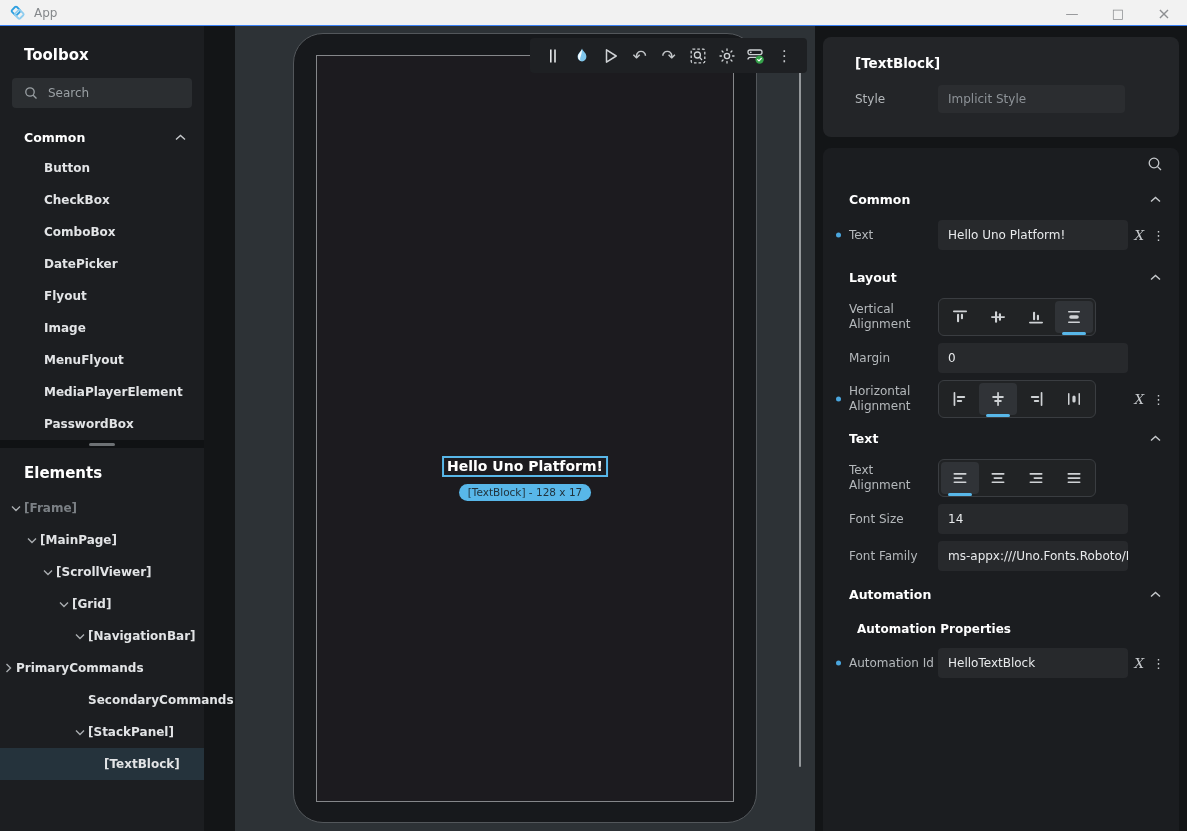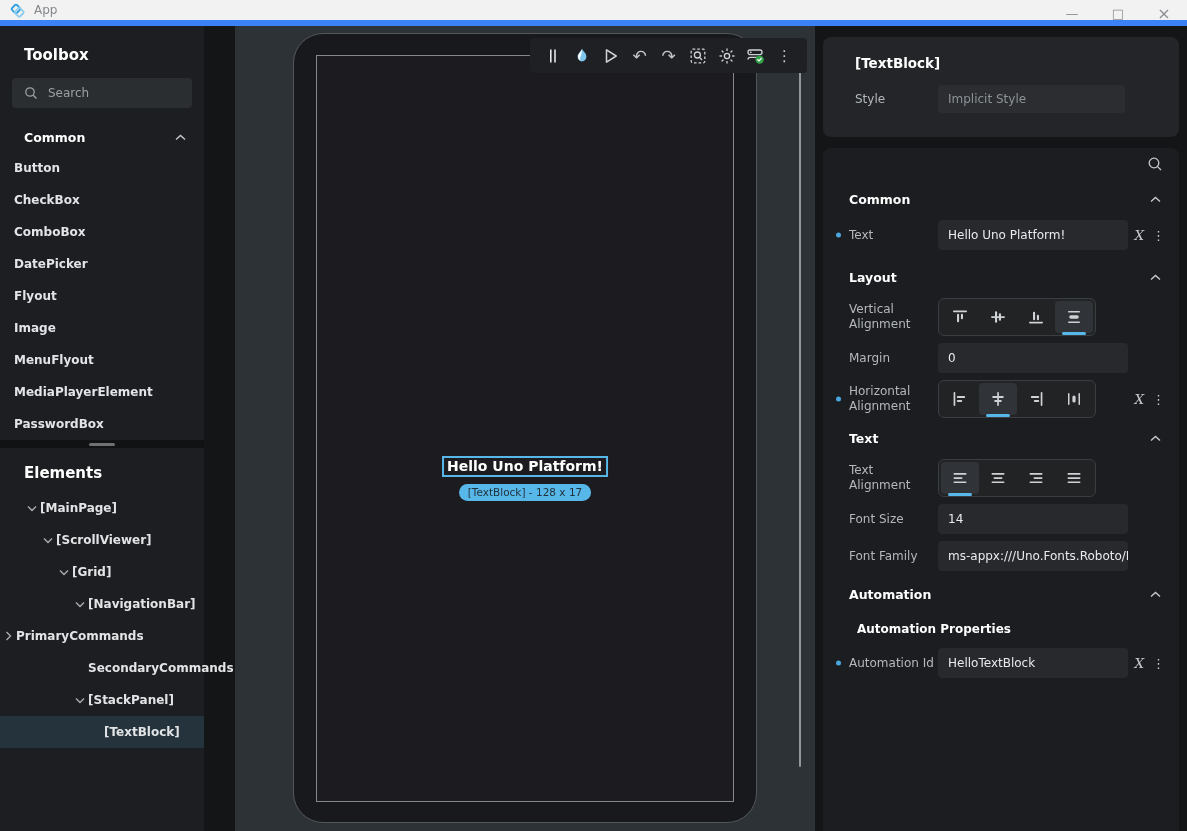--- a/index.html
+++ b/index.html
@@ -1,38 +1,38 @@
 <!DOCTYPE html>
 <html><head>
 <meta charset="utf-8">
 <style>
   * { margin:0; padding:0; box-sizing:border-box; }
   html,body { width:1187px; height:831px; overflow:hidden; background:#131517;
     font-family:"DejaVu Sans","Liberation Sans",sans-serif; }
 
   
   .titlebar { position:absolute; left:0; top:0; width:1187px; height:26px;
-    background:#f2f2f2; display:flex; align-items:center; border-bottom:6px solid #3b82f6; }
+    background:#f2f2f2; display:flex; align-items:center; border-bottom:1px solid #3b82f6; }
   .titlebar .logo { margin-left:9px; width:17px; height:17px; }
   .titlebar .app-name { margin-left:8px; font-size:12px; color:#85888b; }
   .win-controls { position:absolute; right:0; top:0; height:26px; display:flex; }
   .win-btn { width:46px; height:26px; display:flex; align-items:center; justify-content:center;
     color:#8d8f92; font-size:13px; cursor:default; }
 
   
   .sidebar { position:absolute; left:0; top:26px; width:204px; height:805px;
     background:#1c1e21; color:#e6e8ea; }
   .panel-title { font-size:15px; font-weight:700; color:#fff; padding:20px 0 0 24px; }
   .search-box { margin:14px 12px 0 12px; height:30px; background:#2b2e31; border-radius:4px;
     display:flex; align-items:center; padding-left:12px; }
   .search-box .ph { color:#9aa0a4; font-size:12px; margin-left:10px; }
   .section-row { display:flex; align-items:center; justify-content:space-between;
     padding:0 18px 0 24px; height:30px; margin-top:14px; }
   .section-row .lbl { font-size:12.5px; font-weight:700; color:#fff; }
-  .tb-item { height:32px; display:flex; align-items:center; padding-left:14px;
+  .tb-item { height:32px; display:flex; align-items:center; padding-left:44px;
     font-size:12px; font-weight:600; color:#e2e4e6; cursor:default; }
   .splitter { height:8px; background:#101214; display:flex; align-items:center; justify-content:center; }
   .splitter .grip { width:26px; height:3px; border-radius:2px; background:#6d7174; }
   .tree { margin-top:10px; }
   .tree-row { height:32px; display:flex; align-items:center; font-size:12px; font-weight:600; color:#e2e4e6; }
   .tree-row.dim { color:#7b8085; }
   .tree-row.sel { background:#25333c; }
   .tree-row .chev { width:16px; height:16px; display:inline-flex; align-items:center; justify-content:center; }
 
   
@@ -140,20 +140,28 @@
       <div class="tb-item">Image</div>
       <div class="tb-item">MenuFlyout</div>
       <div class="tb-item">MediaPlayerElement</div>
       <div class="tb-item">PasswordBox</div>
     </div>
   <div class="splitter">
       <div class="grip"></div>
     </div>
   <div class="panel-title" style="padding-top:16px;">Elements</div>
   <div class="tree" id="elements-tree">
+      <div class="tree-row dim" style="padding-left: 8px;">
+        <span class="chev">
+          <svg width="10" height="7" viewBox="0 0 10 7">
+            <polyline points="1,1.5 5,5.5 9,1.5" fill="none" stroke="#a9adb0" stroke-width="1.4"></polyline>
+          </svg>
+        </span>
+        <span style="margin-left: 0px;">[Frame]</span>
+      </div>
       <div class="tree-row" style="padding-left: 24px; align-items: center;">
         <span class="chev">
           <svg width="10" height="7" viewBox="0 0 10 7">
             <polyline points="1,1.5 5,5.5 9,1.5" fill="none" stroke="#a9adb0" stroke-width="1.4"></polyline>
           </svg>
         </span>
         <span style="margin-left: 0px;">[MainPage]</span>
       </div>
       <div class="tree-row" style="padding-left: 40px; align-items: center;">
         <span class="chev">

